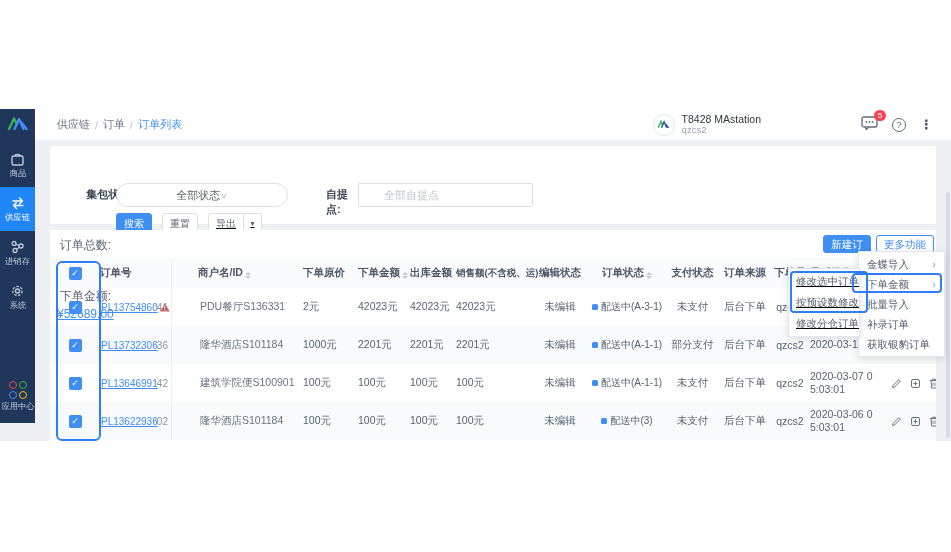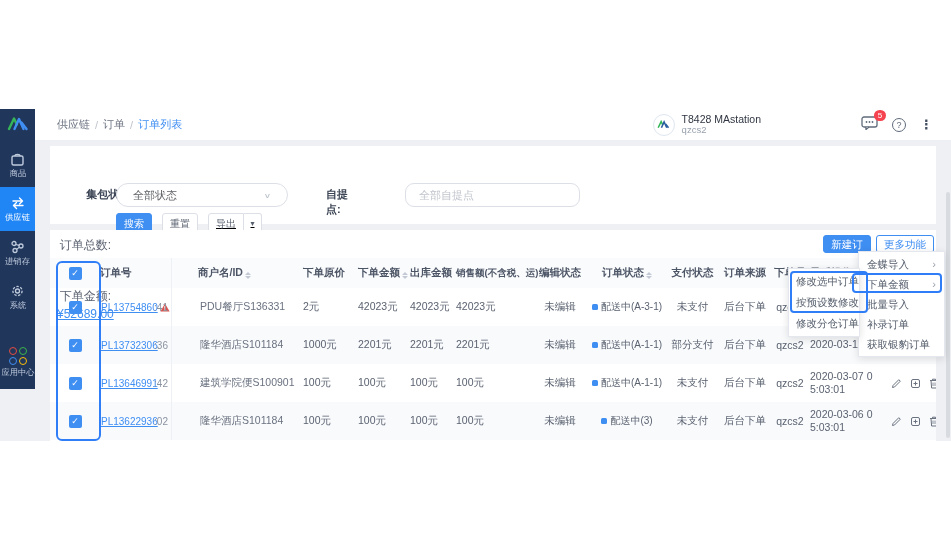--- a/index.html
+++ b/index.html
@@ -3,21 +3,21 @@
 <meta charset="utf-8">
 <style>
   * { box-sizing: border-box; margin: 0; padding: 0; }
   html,body { width: 951px; height: 552px; background:#fff; font-family:"Liberation Sans","DejaVu Sans",sans-serif; }
   .page { position:relative; width:951px; height:552px; overflow:hidden; background:#fff; }
 
   
   .app { position:absolute; left:0; top:109px; width:951px; height:332px; background:#eef0f4; overflow:hidden; }
 
   
-  .sidebar { position:absolute; left:0; top:0; width:35px; height:280px; background:#21365b; display:flex; flex-direction:column; align-items:center; z-index:5; }
+  .sidebar { position:absolute; left:0; top:0; width:35px; height:314px; background:#21365b; display:flex; flex-direction:column; align-items:center; z-index:5; }
   .side-logo { margin:7px 0 8px; }
   .nav-item { width:35px; height:44px; display:flex; flex-direction:column; align-items:center; justify-content:center; gap:3px; color:#bfcbdd; cursor:pointer; }
   .nav-item .nav-label { font-size:9px; line-height:9px; white-space:nowrap; transform:scale(.92); }
   .nav-item.active { background:#2086f6; color:#fff; }
   .nav-item svg { display:block; }
   .app-center { margin-top:auto; margin-bottom:6px; height:42px; }
   .dots4 { display:grid; grid-template-columns:8px 8px; grid-gap:2px; }
   .dots4 span { width:8px; height:8px; border-radius:50%; border:1.6px solid; }
 
   
@@ -38,23 +38,23 @@
   .moreicon { font-size:13px; color:#44506033; color:#445060; font-weight:bold; cursor:pointer; }
 
   
   .filter-card { position:absolute; left:50px; top:37px; width:886px; height:78px; background:#fff; }
   .tabstrip { height:26px; background:#e9ecf0; display:flex; border-bottom:1px solid #e2e6eb; }
   .tab { padding:0 13px; line-height:26px; font-size:11.5px; color:#505a6b; cursor:pointer; }
   .tab.active { background:#fff; color:#2d3442; font-weight:bold; }
   .f-label { position:absolute; font-size:11px; color:#3c4555; font-weight:bold; top:41px; }
   .lab1 { left:24px; width:60px; text-align:right; }
   .lab2 { left:276px; width:28px; }
-  .select { position:absolute; left:66px; top:37px; width:172px; height:24px; border:1px solid #dcdfe6; border-radius:12px; display:flex; align-items:center; justify-content:space-between; padding:0 16px; font-size:11px; color:#606266; cursor:pointer; background:#fff; }
+  .select { position:absolute; left:66px; top:37px; width:172px; height:24px; border:1px solid #dcdfe6; border-radius:12px; display:flex; align-items:center; justify-content:center; padding:0 16px; font-size:11px; color:#606266; cursor:pointer; background:#fff; }
   .select .chev { color:#b8bfc9; font-size:10px; transform:scaleY(.7); }
-  .input { position:absolute; left:308px; top:37px; width:175px; height:24px; border:1px solid #dcdfe6; border-radius:9px; padding:0 13px; font-size:11px; color:#606266; outline:none; font-family:inherit;margin-left:47px; }
+  .input { position:absolute; left:308px; top:37px; width:175px; height:24px; border:1px solid #dcdfe6; border-radius:1px; padding:0 25px; font-size:11px; color:#606266; outline:none; font-family:inherit; }
   .input::placeholder { color:#c0c4cc; }
   .btn-row { position:absolute; left:66px; top:67px; display:flex; gap:10px; }
   .btn { height:22px; line-height:20px; font-size:10px; border-radius:3px; padding:0 7px; cursor:pointer; border:1px solid #dcdfe6; background:#fff; color:#57606e; }
   .btn.primary { background:#3f8ef2; border-color:#3f8ef2; color:#fff; }
   .splitbtn { display:flex; height:22px;text-decoration:underline; }
   .splitbtn .btn { border-radius:3px 0 0 3px; }
   .splitbtn .caretbtn { width:18px; border:1px solid #dcdfe6; border-left:none; border-radius:0 3px 3px 0; background:#fff; color:#57606e; font-size:8px; line-height:20px; text-align:center; cursor:pointer; }
 
   
   .table-card { position:absolute; left:50px; top:121px; width:886px; height:211px; background:#fff; overflow:hidden; }
@@ -93,21 +93,21 @@
   .sort i { width:0; height:0; border-left:3px solid transparent; border-right:3px solid transparent; display:block; }
   .sort .u { border-bottom:3.5px solid #c3c9d4; }
   .sort .d { border-top:3.5px solid #c3c9d4; }
   .cfg-sliver { position:absolute; left:-5px; top:36px; }
 
   
   .menu { position:absolute; background:#fff; border:1px solid #e4e7ed; box-shadow:0 2px 8px rgba(0,0,0,.12); z-index:30; padding:2px 0; }
   .mainmenu { left:858px; top:251px; width:87px; }
   .mainmenu .mitem { height:20px; line-height:20px; font-size:10.5px; color:#57606e; padding:0 8px; display:flex; justify-content:space-between; align-items:center; cursor:pointer; }
   .mitem .arr { color:#9aa2ad; font-size:11px; }
-  .submenu { left:788px; top:268px; width:72px; }
+  .submenu { left:788px; top:268px; width:72px;text-decoration:underline; }
   .submenu .mitem { height:21px; line-height:21px; font-size:10.5px; color:#57606e; padding:0 7px; white-space:nowrap; cursor:pointer; }
 
   
   .anno { position:absolute; border:2px solid #2f7ef7; pointer-events:none; z-index:40; }
   .anno-col { left:56px; top:261px; width:45px; height:180px; border-radius:6px; }
   .anno-sub { left:790px; top:271px; width:78px; height:42px; border-radius:4px; }
   .anno-status { left:852px; top:273px; width:90px; height:20px; border-radius:4px; }
 
   
   .vscroll { position:absolute; left:946px; top:192px; width:4px; height:246px; background:#d8dbe0; border-radius:2px; z-index:20; cursor:pointer; }

